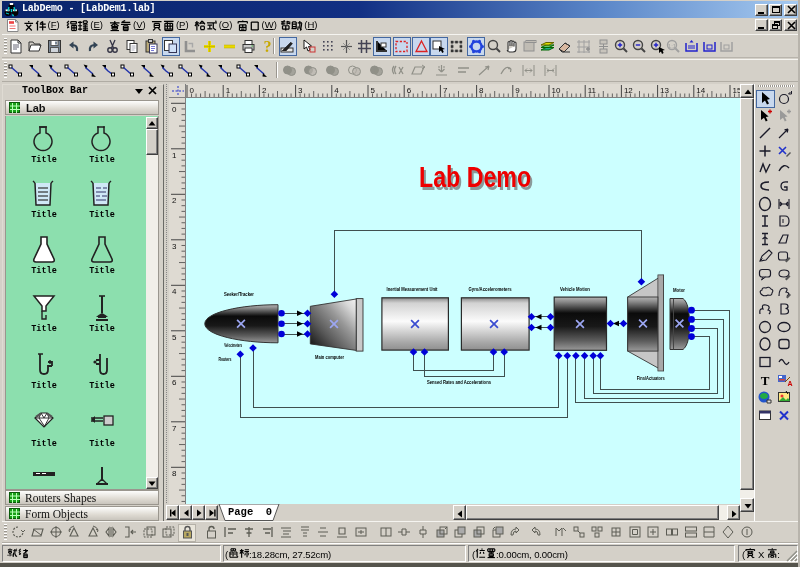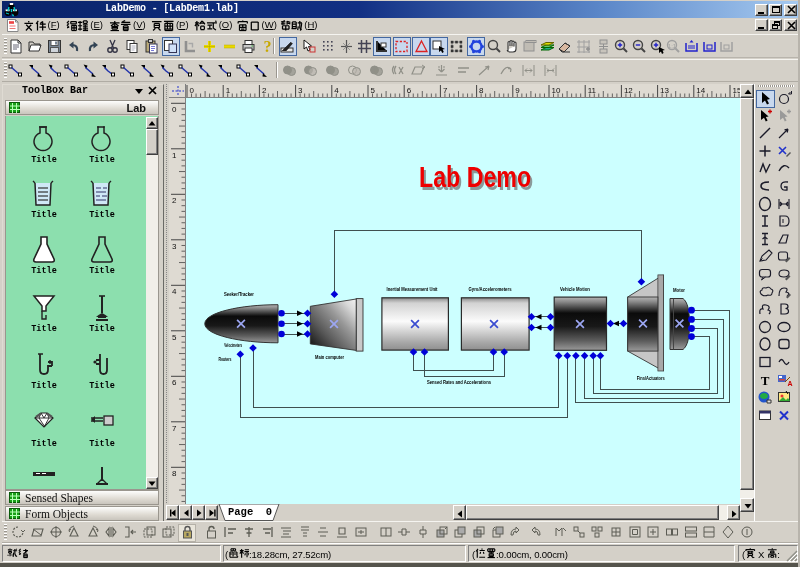--- a/index.html
+++ b/index.html
@@ -293,21 +293,21 @@
 <svg style="left:4px;top:2px" width="15" height="15" viewBox="0 0 15 15">
     <circle cx="7.5" cy="4.6" r="3" fill="#000"></circle>
     <rect x="5.8" y="1" width="3.4" height="2" fill="#fff"></rect>
     <circle cx="4" cy="10.5" r="3.4" fill="#000"></circle>
     <circle cx="11" cy="10.5" r="3.4" fill="#050505"></circle>
     <rect x="1.6" y="7.4" width="4" height="1.8" fill="#fff"></rect>
     <rect x="9" y="7.4" width="4" height="1.8" fill="#e8e8e8"></rect>
     <path d="M5 5 L4 9 M10 5 L11 9 M7.5 7 L7.5 10" stroke="#00cccc" stroke-width="1.4" fill="none"></path>
     <path d="M2 11 L5 12 M9 12 Q8 14 10 13.6" stroke="#00bbbb" stroke-width="1.2" fill="none"></path>
   </svg>
-<div style="left:22px;top:3px;width:300px;height:14px;color:#fff;font:bold 10px 'Liberation Mono',monospace;letter-spacing:-0.2px;text-align:center;">LabDemo - [LabDem1.lab]</div>
+<div style="left:22px;top:3px;width:300px;height:14px;color:#fff;font:bold 10px 'Liberation Mono',monospace;letter-spacing:-0.2px;">LabDemo - [LabDem1.lab]</div>
 <div class="btn" style="left:755px;top:3.5px;width:13px;height:12px;">
     <div style="left:2px;top:7px;width:6px;height:2px;background:#000"></div>
   </div>
 <div class="btn" style="left:769px;top:3.5px;width:13px;height:12px;">
     <div style="left:1.5px;top:1.5px;width:8px;height:7px;border:1px solid #000;border-top:2px solid #000"></div>
   </div>
 <div class="btn" style="left:784px;top:3.5px;width:13px;height:12px;">
     <svg width="11" height="10" style="left:0.5px;top:0.5px">
       <path d="M2 1 L9 8 M9 1 L2 8" stroke="#000" stroke-width="1.6"></path>
     </svg>
@@ -695,21 +695,21 @@
     <path d="M1 2 h8 l-4 5z" fill="#000"></path>
   </svg>
 <svg style="left:147px;top:85px" width="11" height="11">
     <path d="M2 2 L9 9 M9 2 L2 9" stroke="#000" stroke-width="1.7"></path>
   </svg>
 <div style="left:5px;top:100px;width:154px;height:15px;background:linear-gradient(180deg,#fdfdfc,#dedad2 60%,#c9c5bd);border:1px solid #9a968e;"></div>
 <svg style="left:9px;top:101.5px" width="12" height="12">
     <rect x="0.5" y="0.5" width="10" height="10" fill="#17a017" stroke="#0a5a0a"></rect>
     <path d="M3.5 1 v10 M7.5 1 v10 M1 4 h10 M1 7.5 h10" stroke="#b8ffb8" stroke-width="1"></path>
   </svg>
-<div style="left:26px;top:101.5px;width:120px;height:12px;font:bold 11px 'Liberation Sans';color:#111;text-align:right;">Lab</div>
+<div style="left:26px;top:101.5px;width:120px;height:12px;font:bold 11px 'Liberation Sans';color:#111;">Lab</div>
 <div style="left:5px;top:116px;width:154px;height:374px;background:#8cdfae;border:1px solid #9a968e;border-top:0;"></div>
 <div style="left:146px;top:117px;width:12px;height:372px;background:#f1efe9;"></div>
 <div class="btn" style="left:146px;top:117px;width:12px;height:12px;">
     <svg width="10" height="9" style="left:0px;top:1px">
       <path d="M5 2 L1.5 6.5 h7z" fill="#000"></path>
     </svg>
   </div>
 <div class="btn" style="left:146px;top:129px;width:12px;height:26px;"></div>
 <div class="btn" style="left:146px;top:477px;width:12px;height:12px;">
     <svg width="10" height="9" style="left:0px;top:1px">
@@ -788,21 +788,21 @@
   </svg>
 <svg style="left:86px;top:467px" width="32" height="30" viewBox="0 0 32 30">
     <path d="M16 0 v14 M10 17 h12" stroke="#222" stroke-width="2"></path>
     <path d="M16 12 l-5 5 M16 12 l5 5" stroke="#222" stroke-width="1.4"></path>
   </svg>
 <div style="left:5px;top:490px;width:154px;height:15px;background:linear-gradient(180deg,#fdfdfc,#dedad2 60%,#c9c5bd);border:1px solid #9a968e;"></div>
 <svg style="left:9px;top:491.5px" width="12" height="12">
     <rect x="0.5" y="0.5" width="10" height="10" fill="#17a017" stroke="#0a5a0a"></rect>
     <path d="M3.5 1 v10 M7.5 1 v10 M1 4 h10 M1 7.5 h10" stroke="#b8ffb8" stroke-width="1"></path>
   </svg>
-<div style="left:25px;top:491.5px;width:120px;height:12px;font:11.5px 'Liberation Serif';color:#111;">Sensed Shapes</div>
+<div style="left:25px;top:491.5px;width:120px;height:12px;font:11.5px 'Liberation Serif';color:#111;">Routers Shapes</div>
 <div style="left:5px;top:506px;width:154px;height:15px;background:linear-gradient(180deg,#fdfdfc,#dedad2 60%,#c9c5bd);border:1px solid #9a968e;"></div>
 <svg style="left:9px;top:507.5px" width="12" height="12">
     <rect x="0.5" y="0.5" width="10" height="10" fill="#17a017" stroke="#0a5a0a"></rect>
     <path d="M3.5 1 v10 M7.5 1 v10 M1 4 h10 M1 7.5 h10" stroke="#b8ffb8" stroke-width="1"></path>
   </svg>
 <div style="left:25px;top:507.5px;width:120px;height:16px;font:11.5px 'Liberation Serif';color:#111;">Form Objects</div>
 <div style="left:164px;top:84px;width:5px;height:438px;background:#d4d0c8;"></div>
 <div style="left:166px;top:84px;width:1px;height:438px;background:repeating-linear-gradient(180deg,#888 0,#888 1px,#d4d0c8 1px,#d4d0c8 2px);"></div>
 <div style="left:169px;top:84px;width:17px;height:14px;background:#dedad2;border-right:1px solid #808080;border-bottom:1px solid #808080;"></div>
 <svg style="left:171px;top:85px" width="14" height="12">

